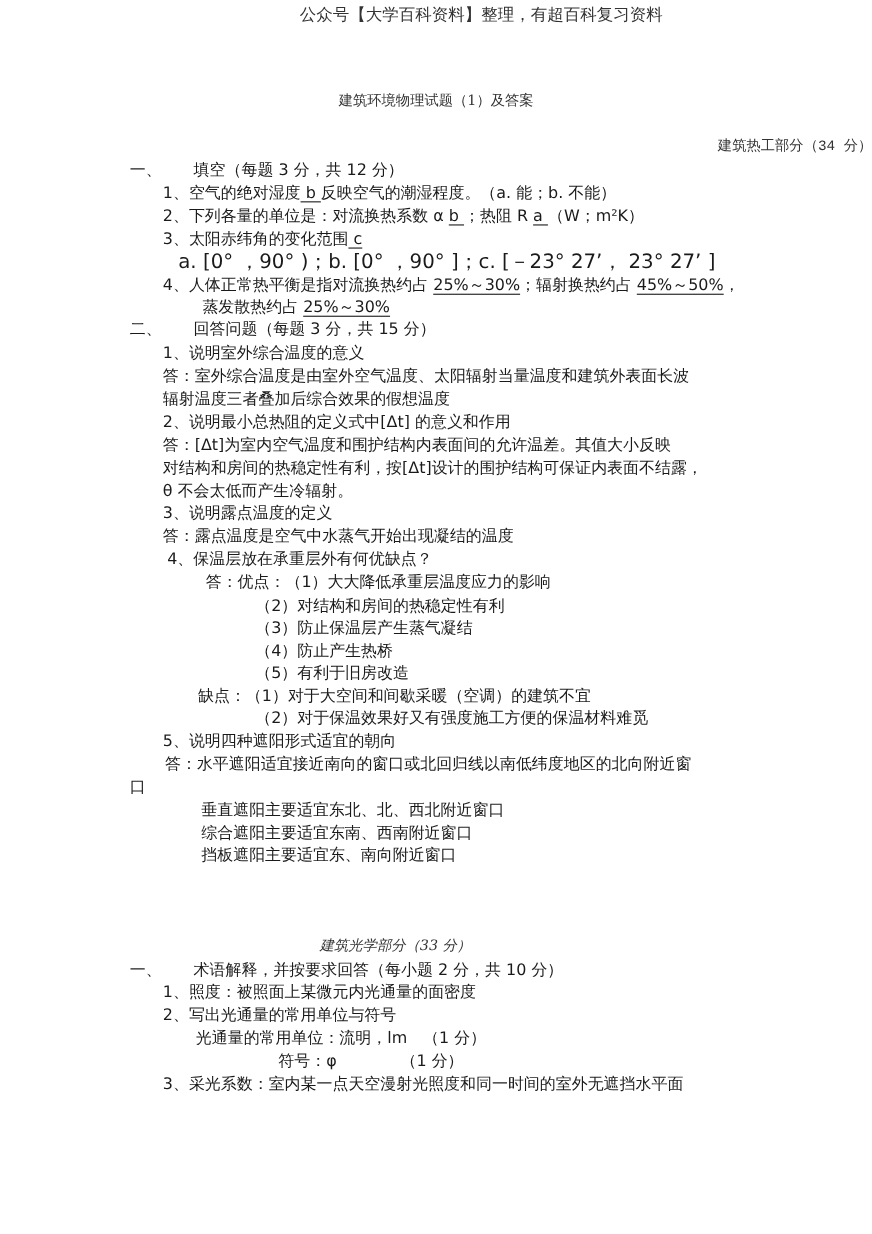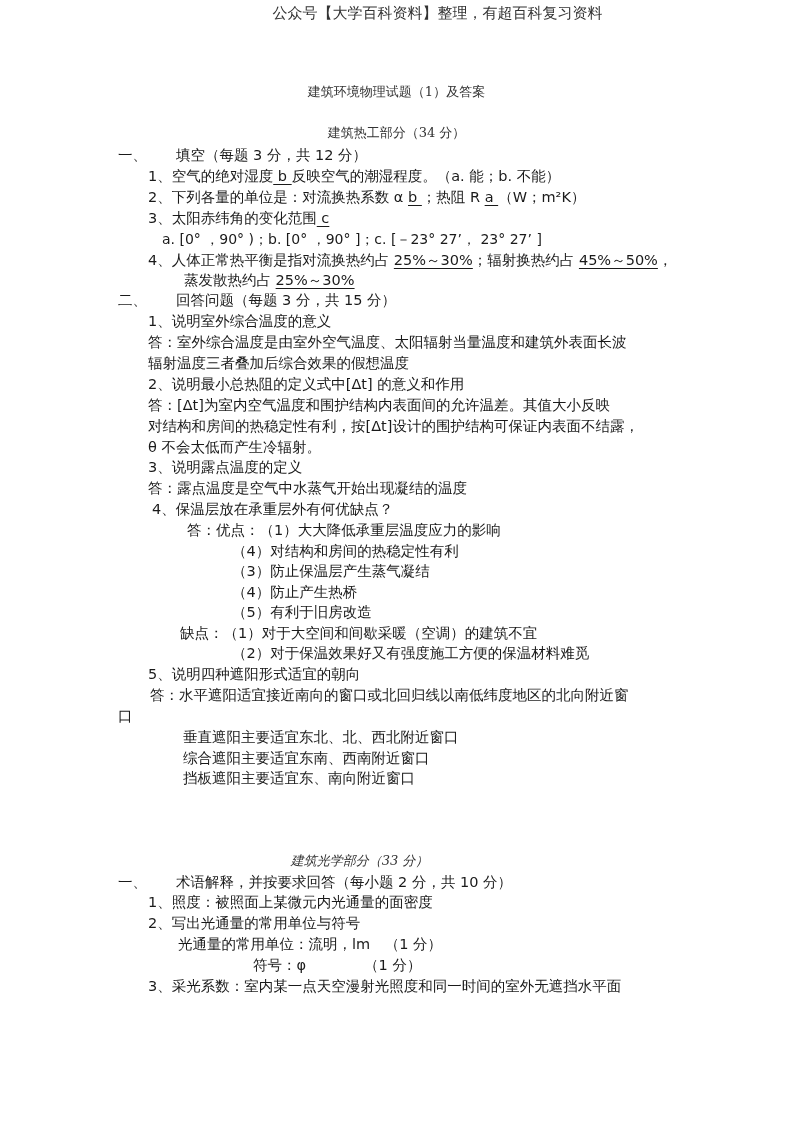--- a/index.html
+++ b/index.html
@@ -10,52 +10,52 @@
   .title { font-family:"DejaVu Serif","Liberation Serif",serif; font-size:13px; color:#333; }
   .u { text-decoration:underline; text-underline-offset:3px; }
 </style>
 </head>
 <body>
 
 <div class="ln hdr" style="left:0;width:793px;text-align:center;top:3px;padding-left:41px;">公众号【大学百科资料】整理，有超百科复习资料</div>
 
 <div class="ln title" style="left:0;width:793px;text-align:center;top:82px;">建筑环境物理试题（1）及答案</div>
 
-<div class="ln title" style="left:0;width:793px;text-align:center;top:123px;">建筑热工部分（34 分）</div>
+<div class="ln title" style="left:0;width:793px;text-align:right;top:123px;font-family:Liberation Mono, monospace;">建筑热工部分（34 分）</div>
 
 <div class="ln" style="left:118px;top:145px;">一、</div>
 <div class="ln" style="left:176px;top:145px;">填空（每题 3 分，共 12 分）</div>
 
 <div class="ln" style="left:148px;top:166px;"><span>1、空气的绝对湿度</span><span class="u"> b </span><span>反映空气的潮湿程度。（a. 能；b. 不能）</span></div>
 
 <div class="ln" style="left:148px;top:187px;"><span>2、下列各量的单位是：对流换热系数 α </span><span class="u"> b </span><span>；热阻 R </span><span class="u"> a </span><span>  （W；m²K）</span></div>
 
 <div class="ln" style="left:148px;top:208px;"><span>3、太阳赤纬角的变化范围</span><span class="u"> c  </span></div>
 
-<div class="ln" style="left:162px;top:229px;font-size:14px;">a. [0° ，90° )；b. [0° ，90° ]；c. [－23° 27’， 23° 27’ ]</div>
+<div class="ln" style="left:162px;top:229px;font-size:18px;">a. [0° ，90° )；b. [0° ，90° ]；c. [－23° 27’， 23° 27’ ]</div>
 
 <div class="ln" style="left:148px;top:250px;"><span>4、人体正常热平衡是指对流换热约占 </span><span class="u">25%～30%</span><span>；辐射换热约占 </span><span class="u">45%～50%</span><span>，</span></div>
 
 <div class="ln" style="left:184px;top:270px;"><span>蒸发散热约占 </span><span class="u">25%～30%</span></div>
 
 <div class="ln" style="left:118px;top:290px;">二、</div>
 <div class="ln" style="left:176px;top:290px;">回答问题（每题 3 分，共 15 分）</div>
 
 <div class="ln" style="left:148px;top:311px;">1、说明室外综合温度的意义</div>
 <div class="ln" style="left:148px;top:332px;">答：室外综合温度是由室外空气温度、太阳辐射当量温度和建筑外表面长波</div>
 <div class="ln" style="left:148px;top:353px;">辐射温度三者叠加后综合效果的假想温度</div>
 <div class="ln" style="left:148px;top:374px;">2、说明最小总热阻的定义式中[Δt] 的意义和作用</div>
 <div class="ln" style="left:148px;top:395px;">答：[Δt]为室内空气温度和围护结构内表面间的允许温差。其值大小反映</div>
 <div class="ln" style="left:148px;top:416px;">对结构和房间的热稳定性有利，按[Δt]设计的围护结构可保证内表面不结露，</div>
 <div class="ln" style="left:148px;top:437px;">θ 不会太低而产生冷辐射。</div>
 <div class="ln" style="left:148px;top:457px;">3、说明露点温度的定义</div>
 <div class="ln" style="left:148px;top:478px;">答：露点温度是空气中水蒸气开始出现凝结的温度</div>
 <div class="ln" style="left:152px;top:499px;">4、保温层放在承重层外有何优缺点？</div>
 <div class="ln" style="left:148px;top:520px;margin-left:39px;">答：优点：（1）大大降低承重层温度应力的影响</div>
-<div class="ln" style="left:232px;top:541px;">（4）对结构和房间的热稳定性有利</div>
+<div class="ln" style="left:232px;top:541px;">（2）对结构和房间的热稳定性有利</div>
 <div class="ln" style="left:232px;top:561px;">（3）防止保温层产生蒸气凝结</div>
 <div class="ln" style="left:232px;top:582px;">（4）防止产生热桥</div>
 <div class="ln" style="left:232px;top:602px;">（5）有利于旧房改造</div>
 <div class="ln" style="left:180px;top:623px;">缺点：（1）对于大空间和间歇采暖（空调）的建筑不宜</div>
 <div class="ln" style="left:232px;top:643px;">（2）对于保温效果好又有强度施工方便的保温材料难觅</div>
 <div class="ln" style="left:148px;top:664px;">5、说明四种遮阳形式适宜的朝向</div>
 <div class="ln" style="left:150px;top:685px;">答：水平遮阳适宜接近南向的窗口或北回归线以南低纬度地区的北向附近窗</div>
 <div class="ln" style="left:118px;top:706px;">口</div>
 <div class="ln" style="left:183px;top:727px;">垂直遮阳主要适宜东北、北、西北附近窗口</div>
 <div class="ln" style="left:183px;top:748px;">综合遮阳主要适宜东南、西南附近窗口</div>

